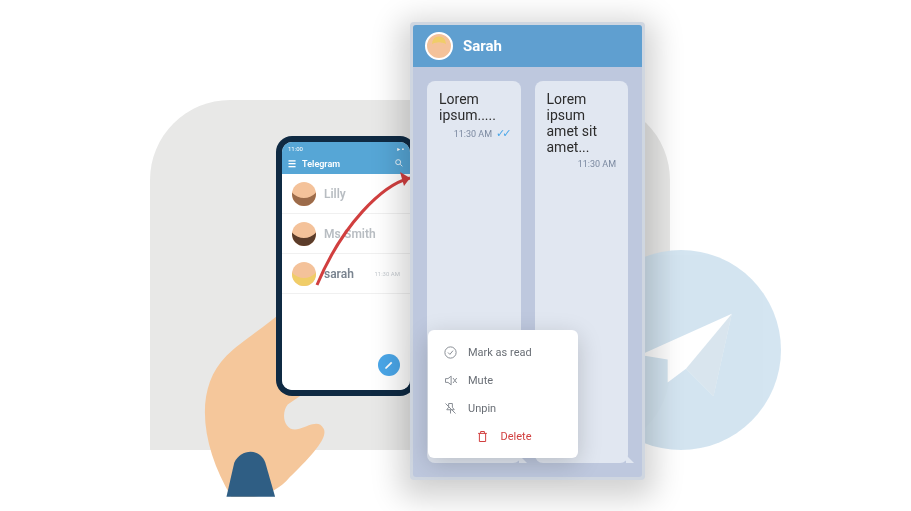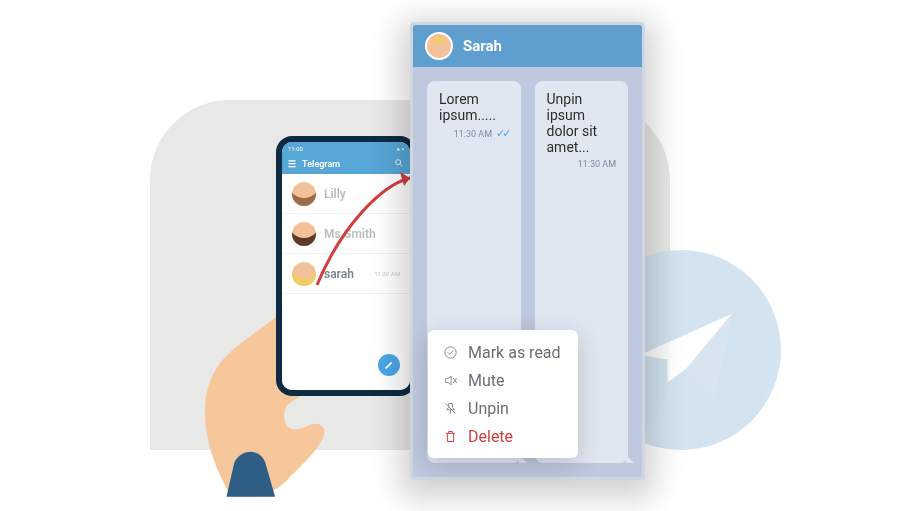--- a/index.html
+++ b/index.html
@@ -69,22 +69,22 @@
     border-left:8px solid #e1e7f1; border-top:8px solid transparent;
   }
   .bubble .meta { display:flex; justify-content:flex-end; align-items:center; gap:4px; margin-top:4px; font-size:9px; color:#7b89a0;}
   .checks { color:#4aa6e8; font-size:11px; letter-spacing:-3px; }
 
   
   .ctx {
     position:absolute; left:428px; top:330px; width:150px; background:#fff; border-radius:6px;
     box-shadow:0 6px 24px rgba(0,0,0,.18); padding:8px 0; z-index:6;
   }
-  .ctx-item { height:28px; display:flex; align-items:center; gap:10px; padding:0 14px; font-size:16px; color:#6a6f76; cursor:pointer;}
-  .ctx-item.danger { color:#d13f3f; }
+  .ctx-item { height:28px; display:flex; align-items:center; gap:10px; padding:0 14px; font-size:11px; color:#6a6f76; cursor:pointer;}
+  .ctx-item.danger { color:#d13f3f;justify-content:center; }
   .ctx-ic { width:16px; height:16px; display:flex; align-items:center; justify-content:center; flex-shrink:0;}
 </style>
 </head>
 <body>
 
 <div class="bg-shape-gray"></div>
 <div class="bg-shape-circle">
   <svg width="110" height="110" viewBox="0 0 24 24">
     <path fill="#fff" d="M2 12 L22 3 L18 21 L12 15 L8 18 L8 13 Z"></path>
     <path fill="#b9d1e1" d="M12 15 L18 21 L22 3 Z" opacity=".6"></path>
@@ -156,21 +156,21 @@
     </div>
     <div class="chat-body">
       <div class="bubble">
         <div>Lorem ipsum.....</div>
         <div class="meta">
           <span>11:30 AM</span>
           <span class="checks">✓✓</span>
         </div>
       </div>
       <div class="bubble">
-        <div>Unpin ipsum dolor sit amet...</div>
+        <div>Lorem ipsum amet sit amet...</div>
         <div class="meta">
           <span>11:30 AM</span>
         </div>
       </div>
     </div>
   </div>
 </div>
 
 <div class="ctx">
   <div class="ctx-item">

